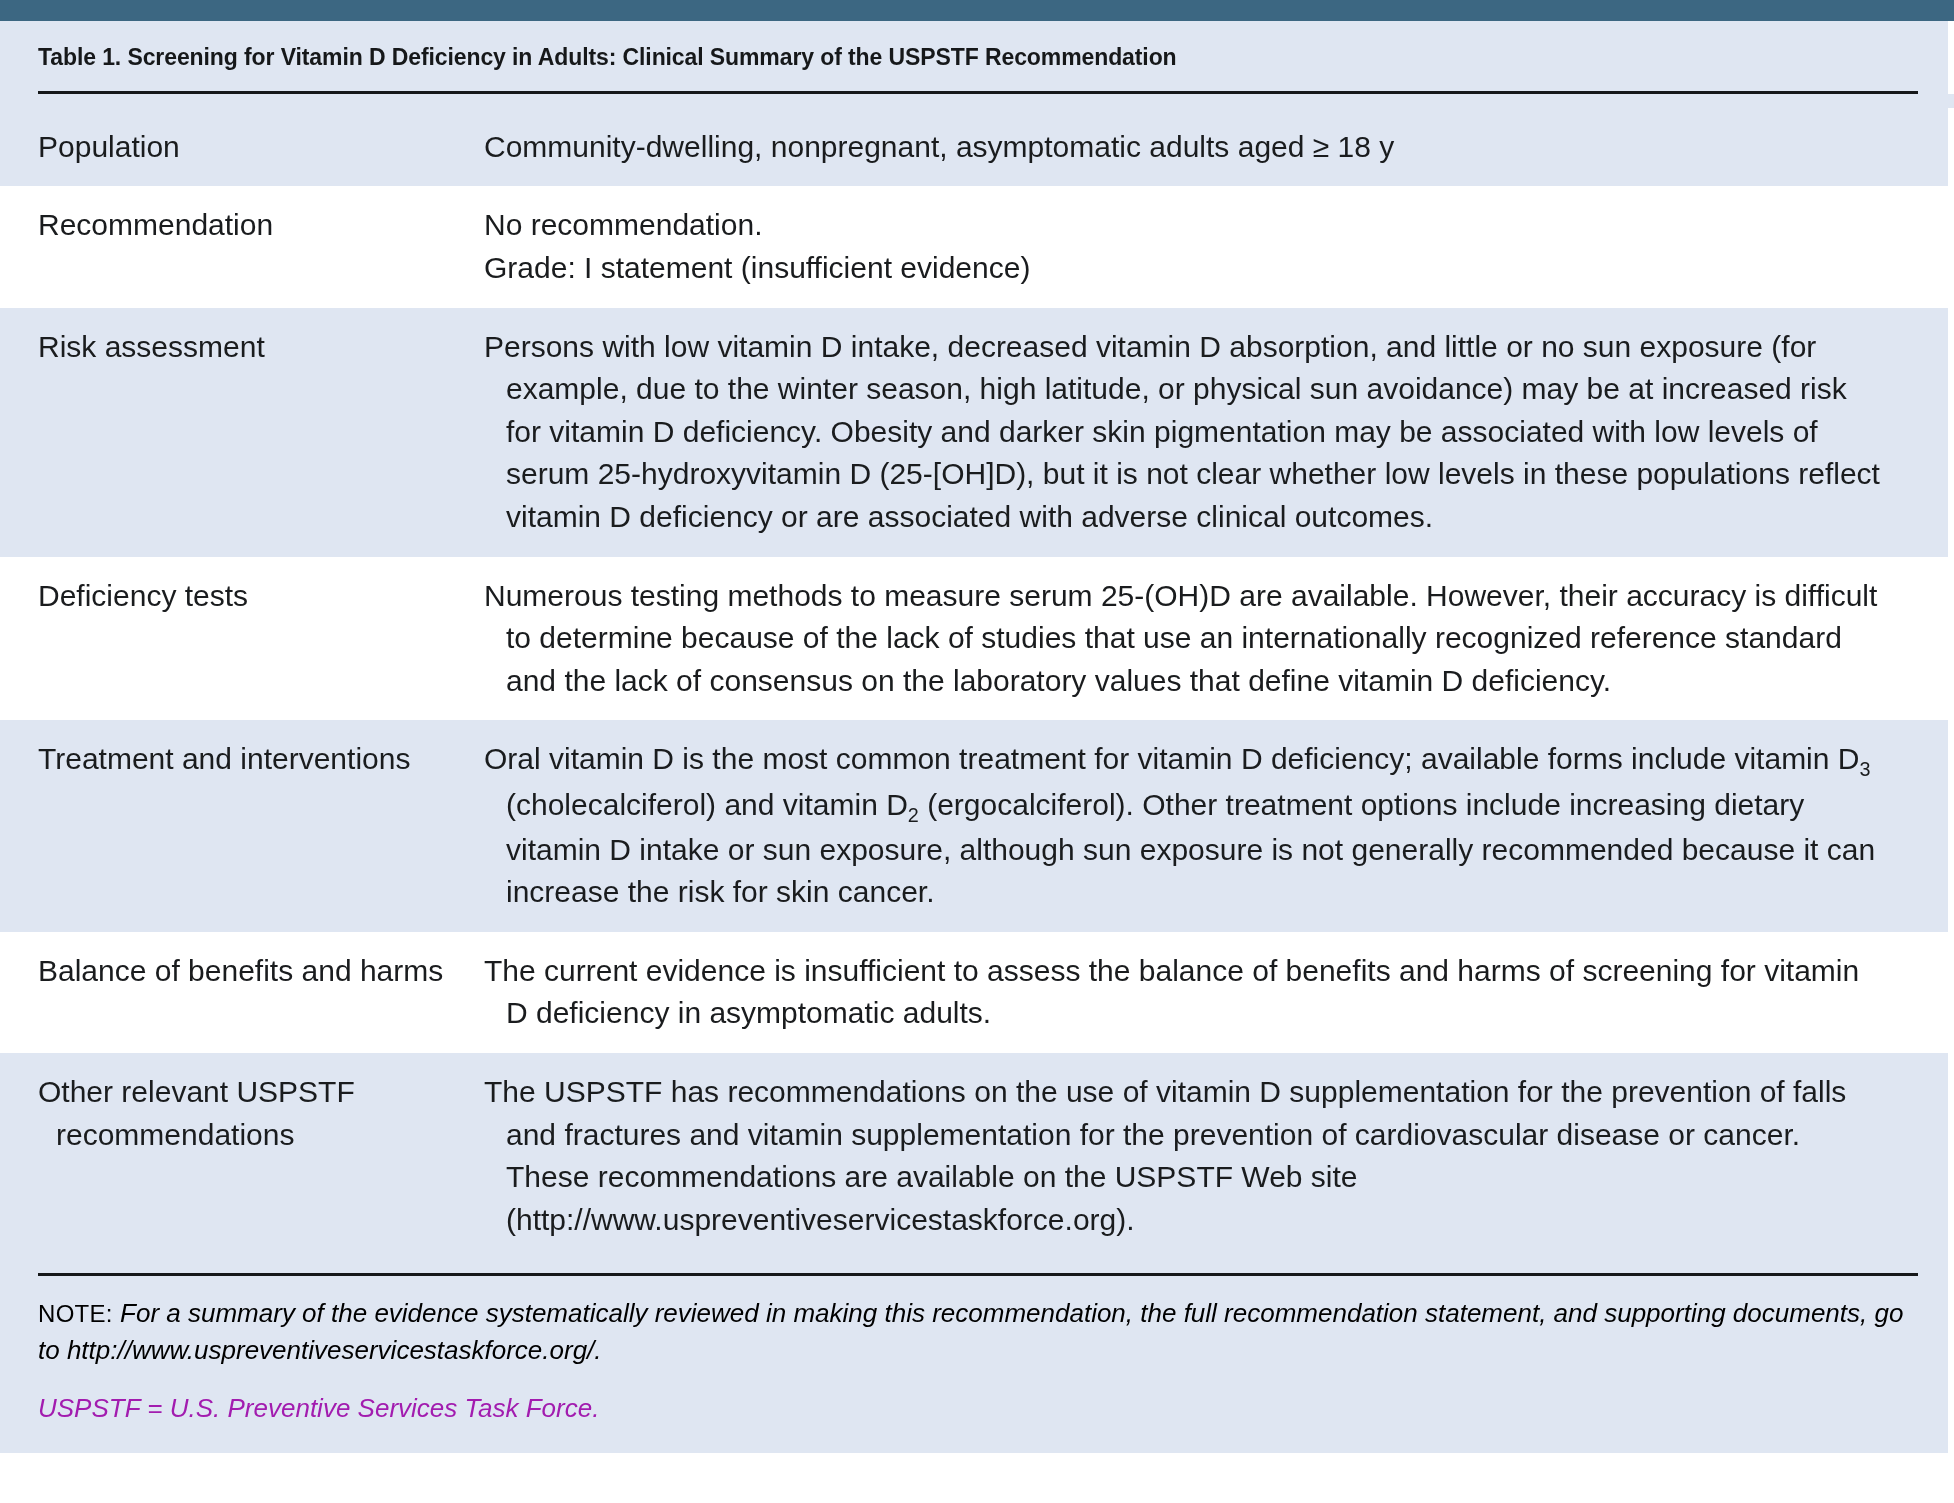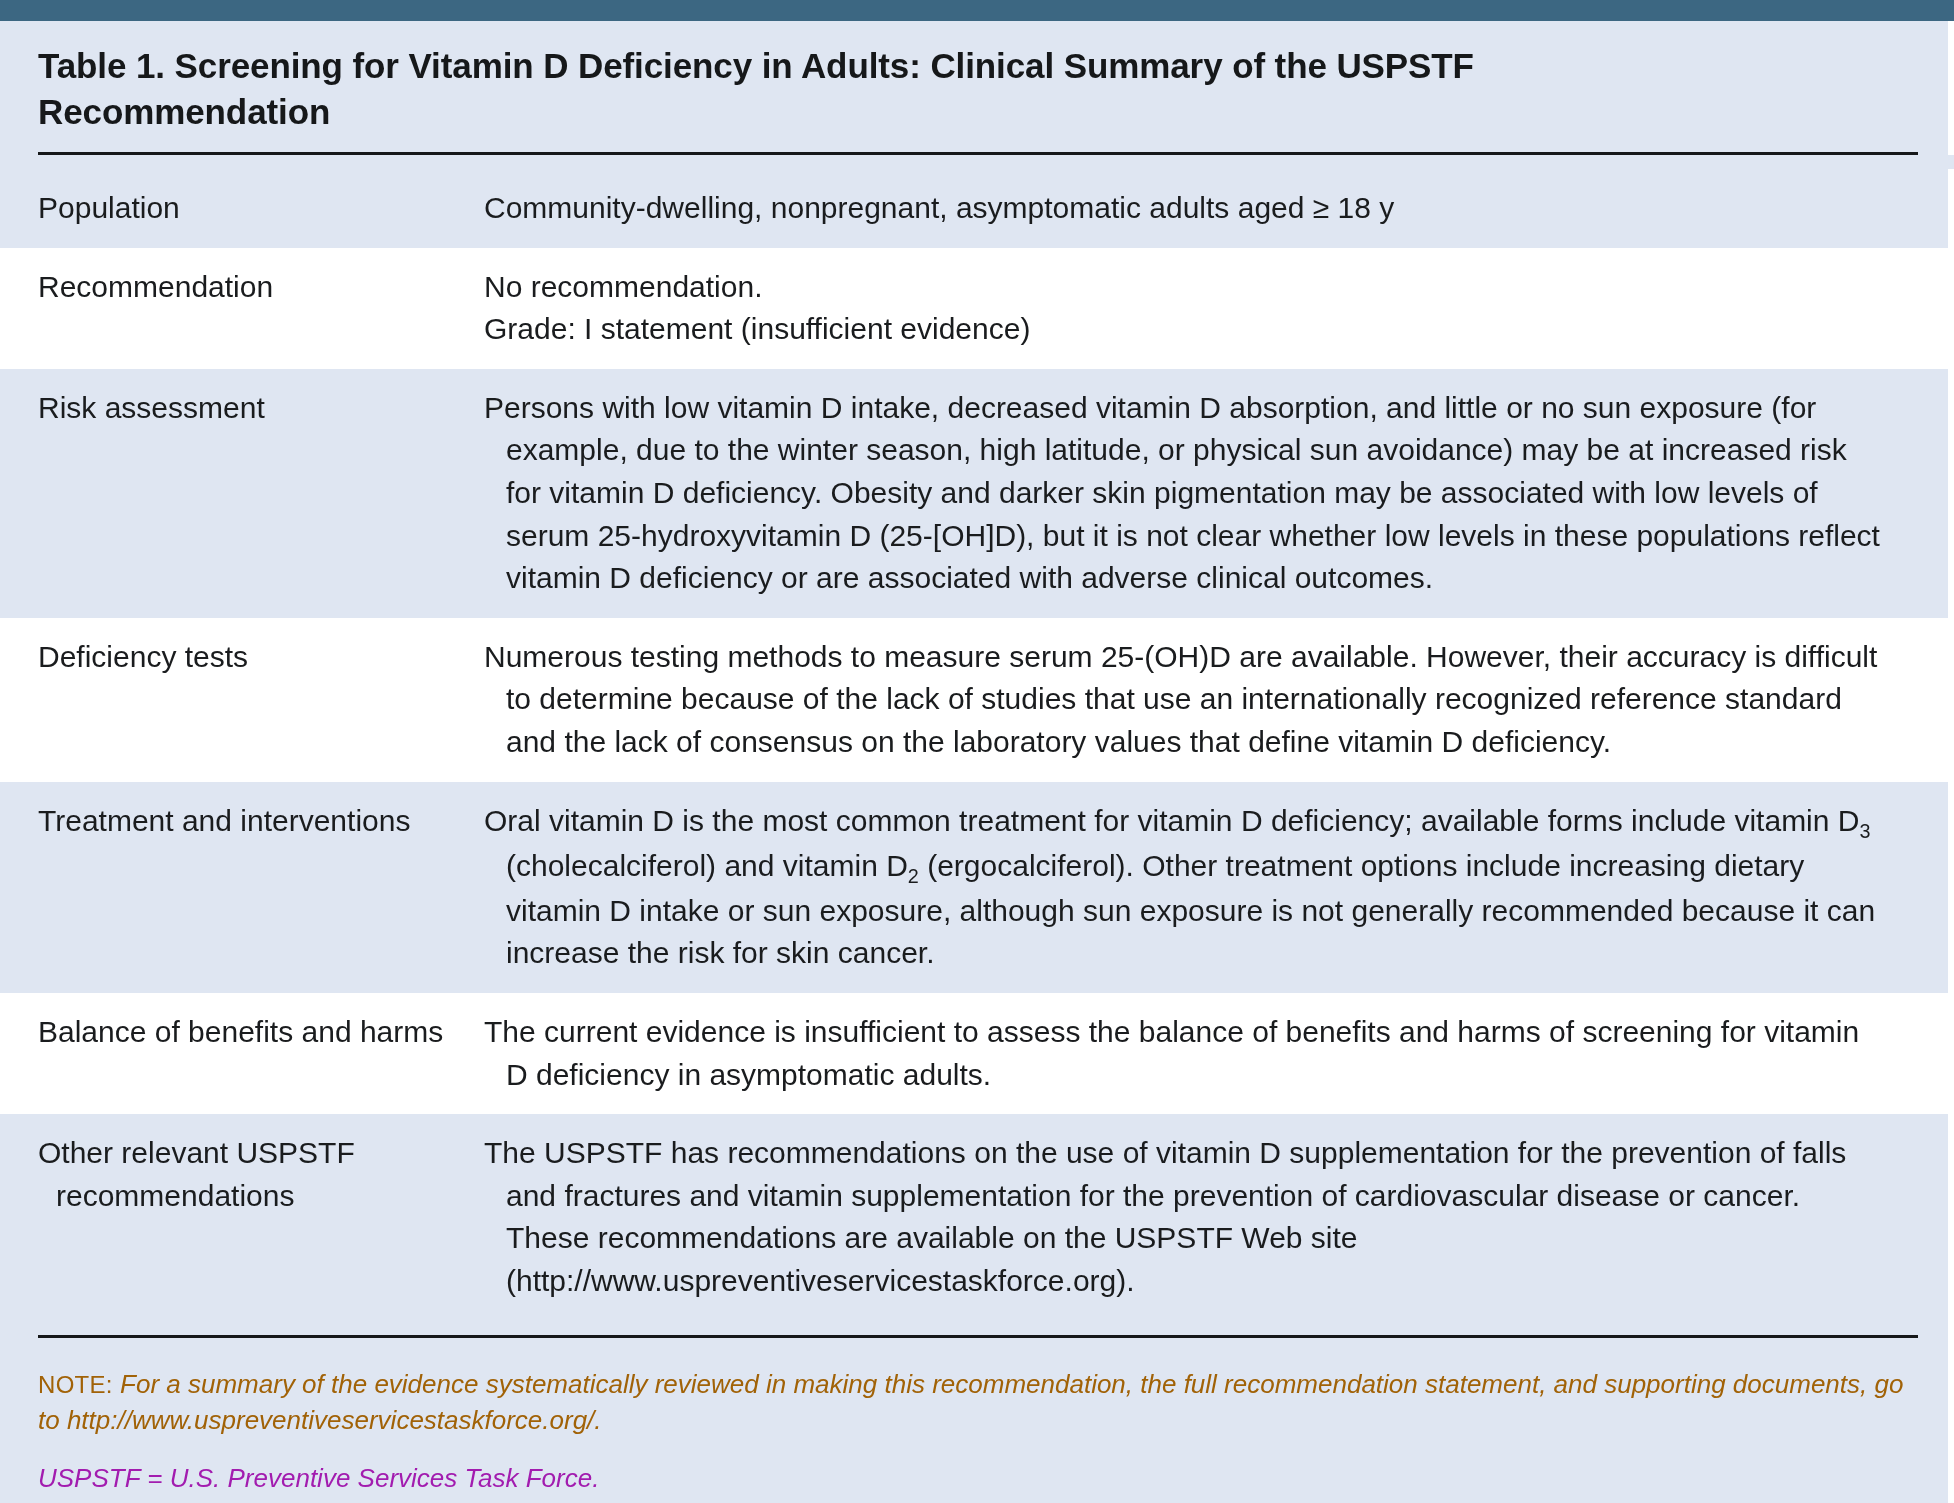--- a/index.html
+++ b/index.html
@@ -34,21 +34,21 @@
   }
 
   
   .title-block {
     background: #dfe6f2;
     padding: 22px 38px 0 38px;
     box-sizing: border-box;
     width: 1948px;
   }
   .table-title {
-    font-size: 35px;
+    font-size: 23px;
     font-weight: bold;
     line-height: 1.30;
     color: #16181a;
     letter-spacing: -0.1px;
     max-width: 1640px;
     margin: 0;
     padding-bottom: 18px;
   }
   .title-rule {
     height: 3px;
@@ -112,23 +112,23 @@
   }
   .footer-rule-pad { height: 14px; }
   .footer-rule {
     height: 3px;
     background: #16181a;
     width: 1880px;
   }
   .note {
     font-size: 26px;
     line-height: 1.40;
-    color: #a16207;
+    color: #000000;
     font-style: italic;
-    padding-top: 28px;
+    padding-top: 19px;
     max-width: 1880px;
   }
   .note .note-label {
     font-style: normal;
     font-variant: small-caps;
     font-size: 24px;
     letter-spacing: 0.3px;
   }
   .abbrev {
     font-size: 26px;

